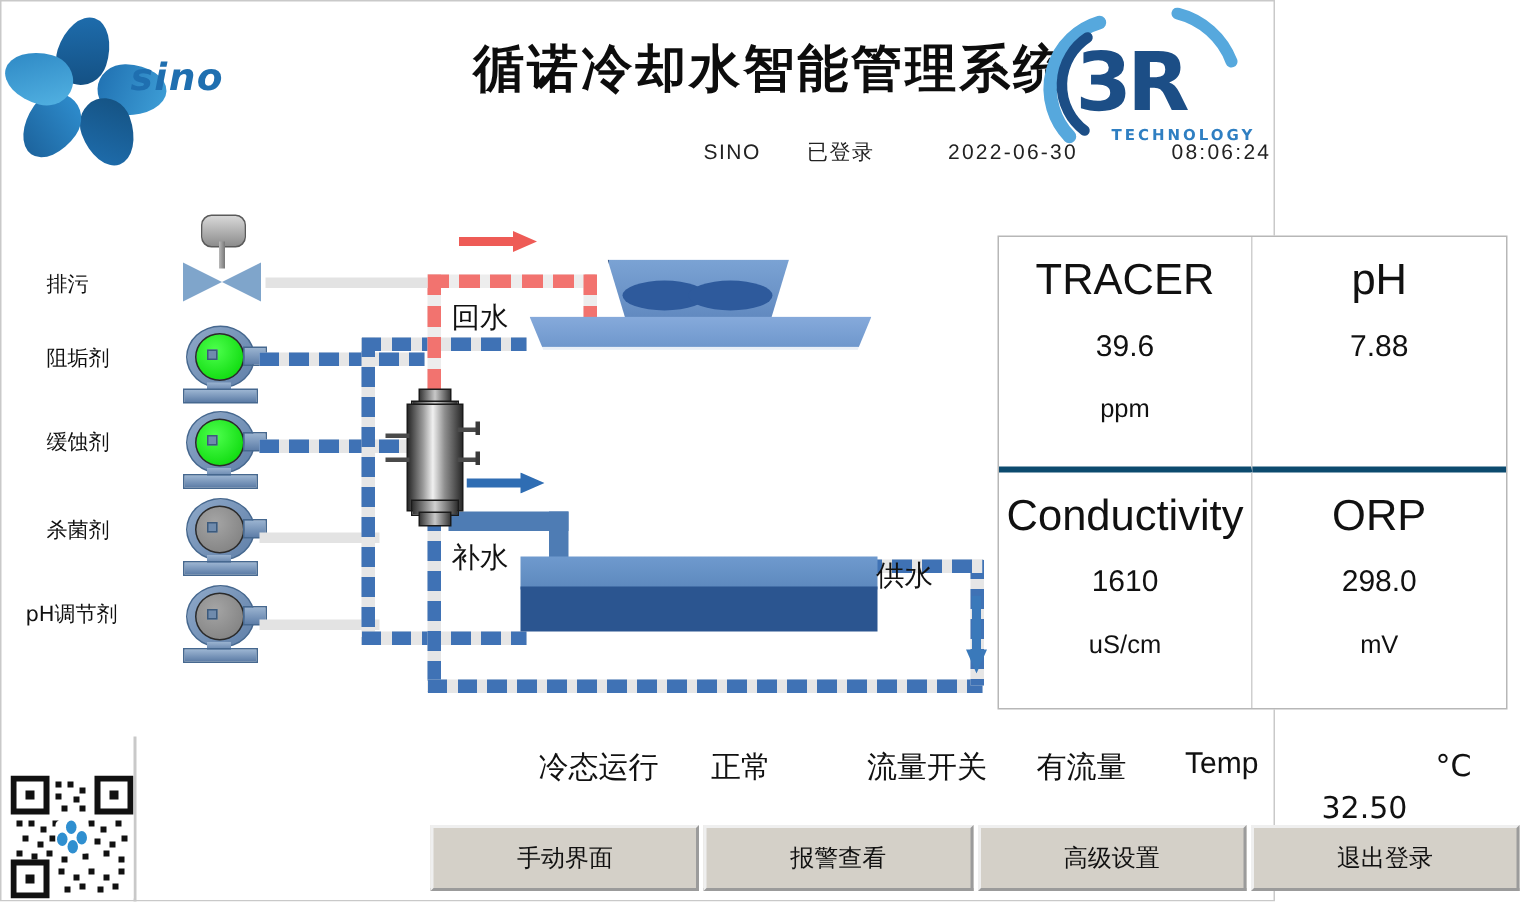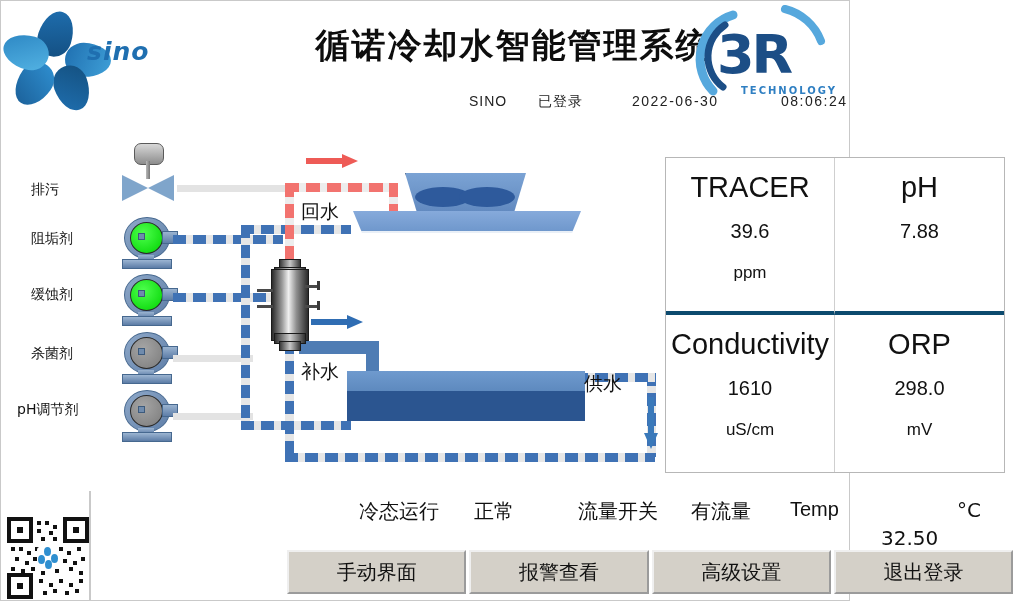--- a/index.html
+++ b/index.html
@@ -136,21 +136,21 @@
   .status{position:absolute;top:497px;left:0;width:1025px;height:28px;font-size:20px;color:#111;
           font-family:"DejaVu Sans","Liberation Sans",sans-serif;}
   .status span{position:absolute;top:0;white-space:nowrap;}
   .s1{left:358px;} .s2{left:473px;} .s3{left:577px;} .s4{left:690px;}
   .s5{left:789px;font-family:"Liberation Sans",sans-serif;} .s6{left:880px;margin-top:28px;} .s7{left:956px;}
 
   
   .btnbar{position:absolute;left:286px;top:549px;width:726px;height:44px;display:flex;gap:3px;}
   .btn{flex:1;background:#d4d0c8;border:2px outset #efefef;
        display:flex;align-items:center;justify-content:center;
-       font-size:20px;color:#111;cursor:pointer;box-sizing:border-box;
+       font-size:16px;color:#111;cursor:pointer;box-sizing:border-box;
        font-family:"DejaVu Sans","Liberation Sans",sans-serif;}
 
   
   .qr{position:absolute;left:6px;top:516px;width:82px;height:82px;background:#fff;}
   .qr-logo{position:absolute;left:30px;top:30px;width:22px;height:22px;background:#fff;
            border-radius:3px;}
   .qr-petal{position:absolute;width:7px;height:9px;border-radius:50%;background:#2f8fd0;}
   .sidebar-edge{position:absolute;left:88px;top:490px;width:2px;height:111px;background:#c9c9c9;}
 </style>
 </head>

